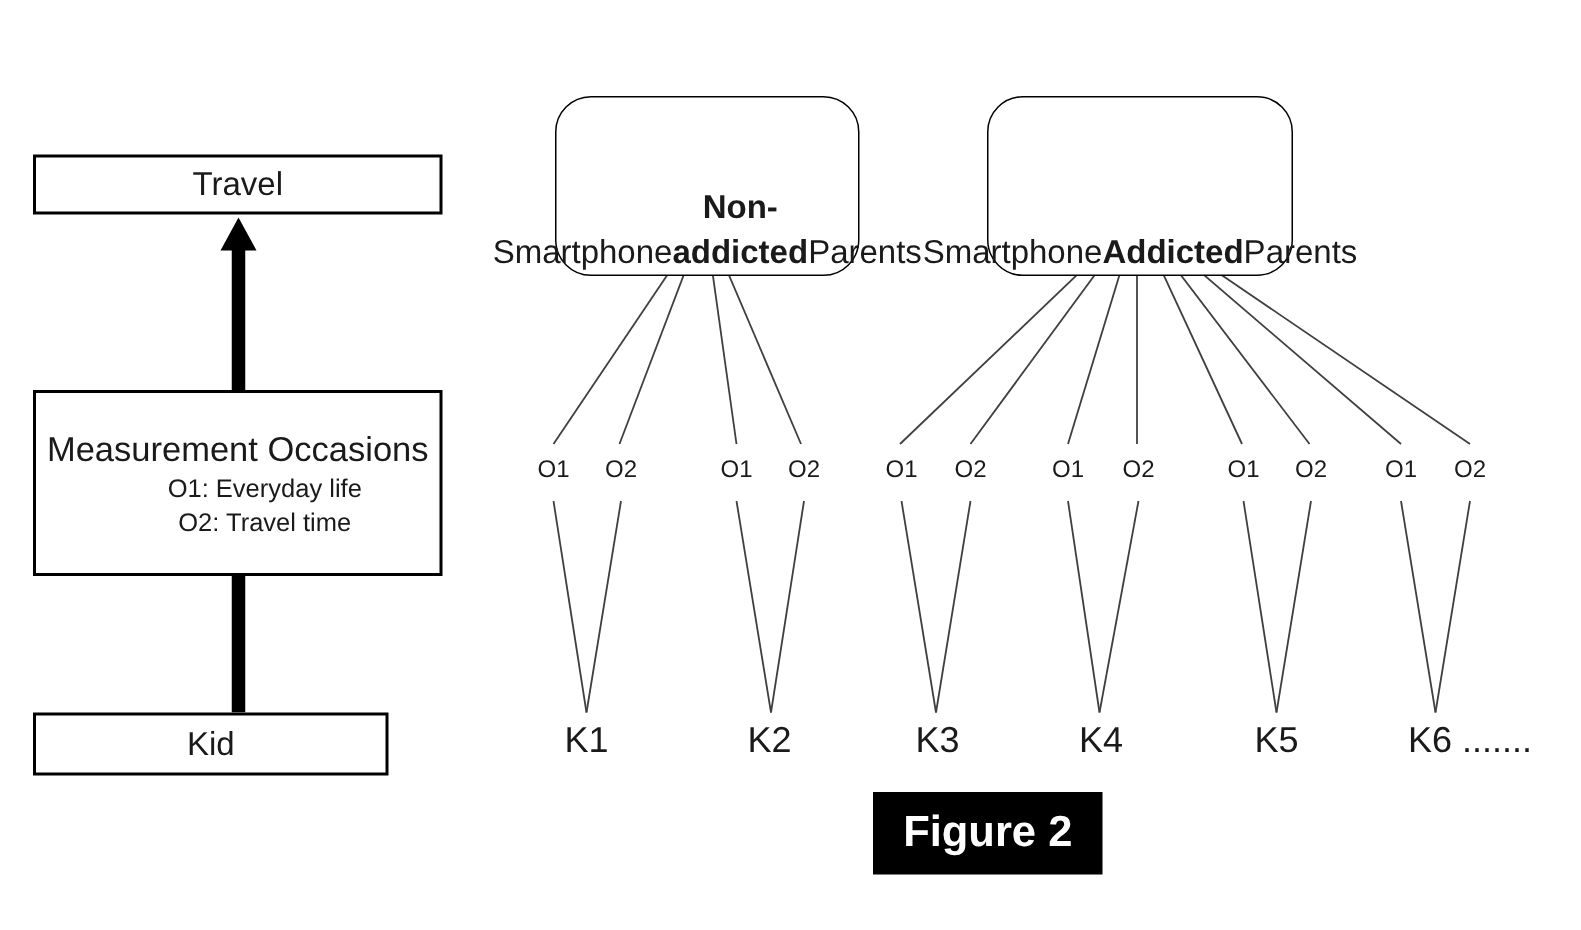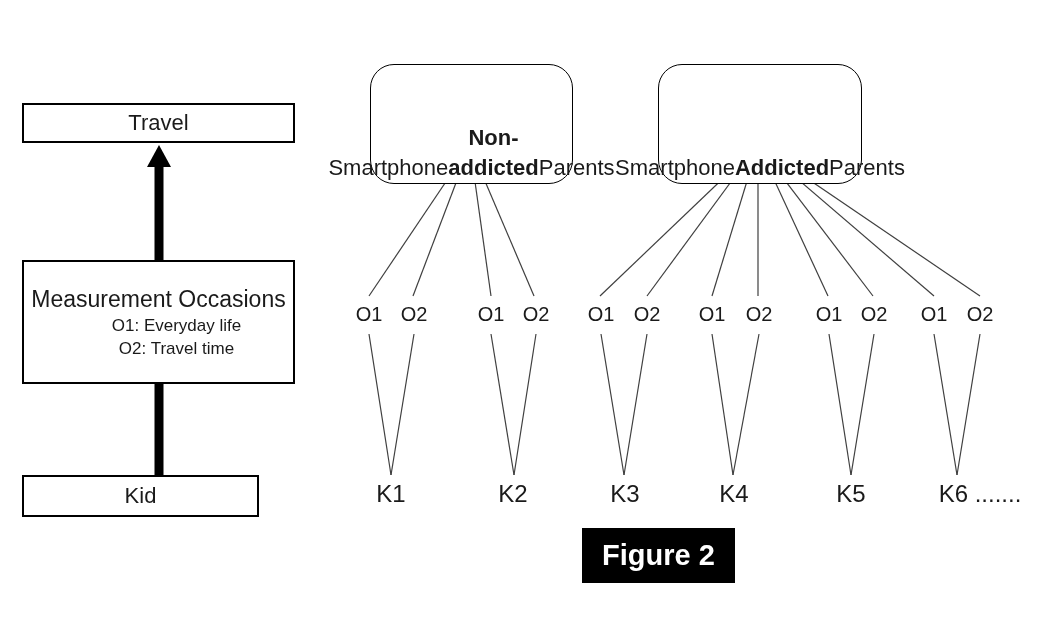--- a/index.html
+++ b/index.html
@@ -46,21 +46,21 @@
     align-items: flex-end; justify-content: center;
     text-align: center;
     font-size: 22px; line-height: 30px; margin-top: 39px;
   }
   .groupbox .bold { font-weight: bold; }
 
   .olabel {
     position: absolute; top: 302px;
     width: 46px; height: 24px;
     text-align: center;
-    font-size: 20px; line-height: 24px;
+    font-size: 16px; line-height: 24px;
   }
   .klabel {
     position: absolute; top: 482px;
     width: 122px; height: 26px;
     text-align: center;
     font-size: 24px; line-height: 24px;
     white-space: nowrap;
   }
   .caption {
     position: absolute;

